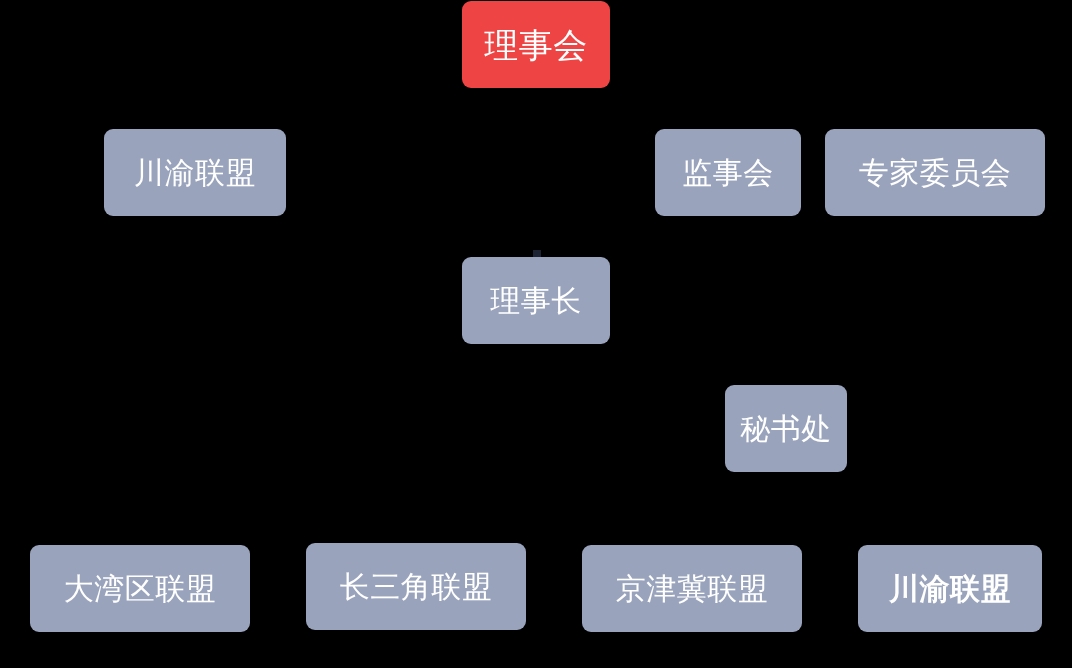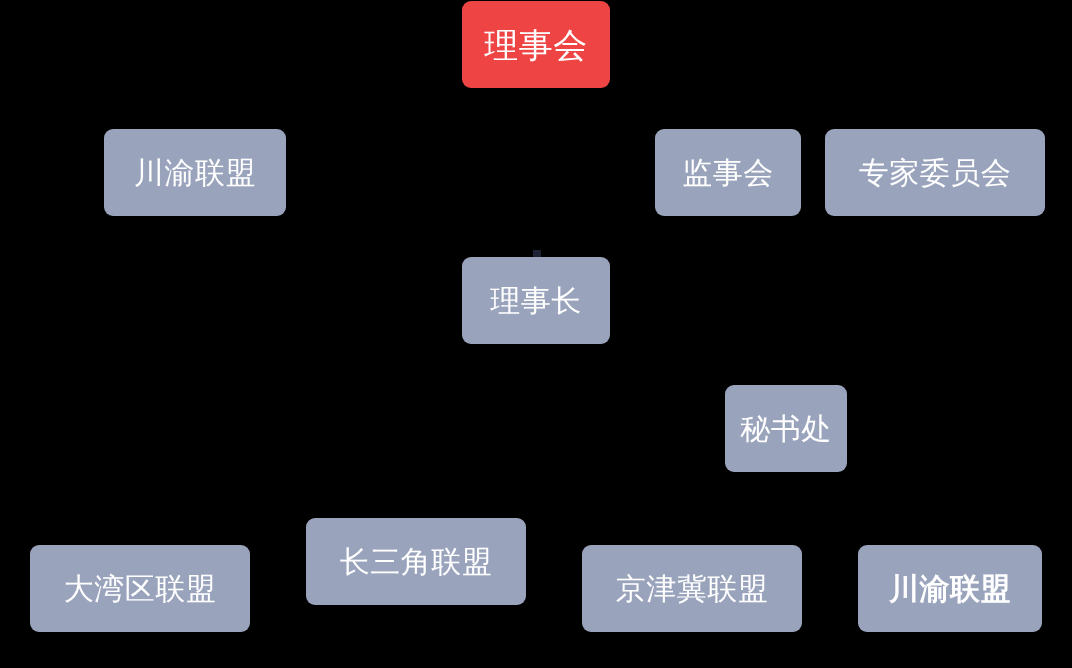--- a/index.html
+++ b/index.html
@@ -87,21 +87,21 @@
   </div>
 
   <div class="node branch" style="left:725px; top:385px; width:122px; height:87px;">
     <span>秘书处</span>
   </div>
 
   <div class="node leaf" style="left:30px; top:545px; width:220px; height:87px;">
     <span>大湾区联盟</span>
   </div>
 
-  <div class="node leaf" style="left:306px; top:518px; width:220px; height:87px;">
+  <div class="node leaf" style="left:306px; top:543px; width:220px; height:87px;">
     <span>长三角联盟</span>
   </div>
 
   <div class="node leaf" style="left:582px; top:545px; width:220px; height:87px;">
     <span>京津冀联盟</span>
   </div>
 
   <div class="node leaf" style="left:858px; top:545px; width:184px; height:87px;font-weight:bold;">
     <span>川渝联盟</span>
   </div>

